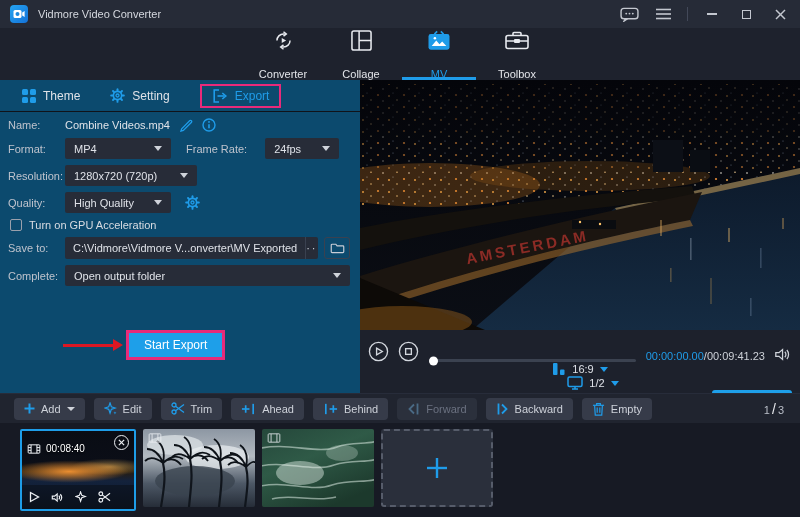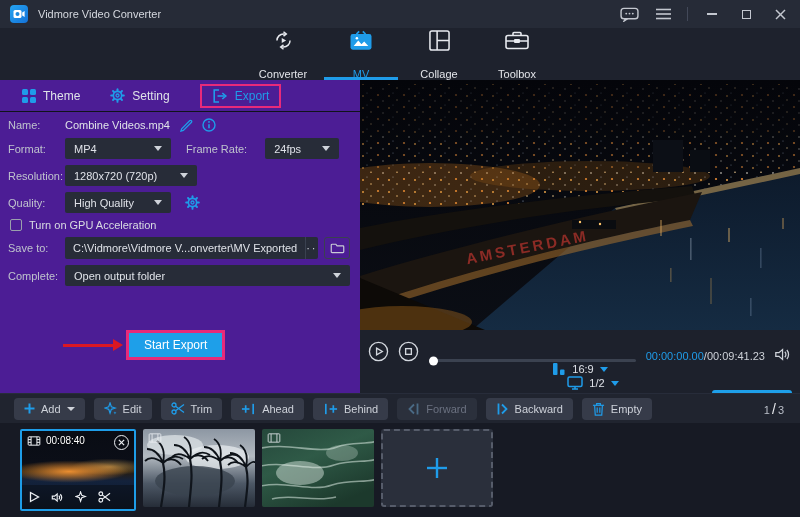--- a/index.html
+++ b/index.html
@@ -18,21 +18,21 @@
   .max-glyph { width:9px; height:9px; border:1.5px solid #c3c7cf; }
 
   
   .topnav { position:absolute; left:0; top:28px; width:800px; height:52px; background:#1e222d; display:flex; justify-content:center; }
   .nav-item { position:relative; width:78px; display:flex; flex-direction:column; align-items:center; justify-content:center; gap:17px; cursor:pointer; padding-top:2px; }
   .nav-item .nav-label { font-size:11px; color:#e3e5ea; }
   .nav-item.active .nav-label { color:#1f9ce9; }
   .nav-underline { position:absolute; left:2px; right:2px; bottom:0; height:3px; background:#1f9ce9; }
 
   
-  .left-panel { position:absolute; left:0; top:80px; width:360px; height:313px; background:#4c1d95; }
+  .left-panel { position:absolute; left:0; top:80px; width:360px; height:313px; background:#0c4a6e; }
   .panel-tabs { display:flex; align-items:center; height:32px; padding-left:22px; gap:30px; border-bottom:1px solid #10131a; }
   .panel-tab { display:flex; align-items:center; gap:7px; cursor:pointer; color:#dfe2e8; font-size:12px; }
   .panel-tab.boxed { border:2px solid #e82a7a; padding:3px 10px; }
   .panel-tab.active span[data-bind] { color:#1f9ce9; }
   .form { padding:6px 10px 0 8px; }
   .frow { display:flex; align-items:center; margin-bottom:6px; }
   .flabel { width:57px; color:#bfc3cd; flex:none; }
   .fvalue { color:#dfe2e8; }
   .select { height:21px; background:#272c38; border:1px solid #30364400; border-radius:2px; display:flex; align-items:center; padding:0 8px; cursor:pointer; color:#dfe2e8; }
   .select .caret { margin-left:auto; }
@@ -77,21 +77,21 @@
 
   
   .timeline { position:absolute; left:0; top:423px; width:800px; height:94px; background:#171a24; display:flex; padding:6px 0 0 20px; gap:7px; }
   .thumb { position:relative; width:112px; height:78px; border-radius:2px; overflow:hidden; flex:none; }
   .thumb.selected { width:116px; height:82px; border:2px solid #1e9de8; }
   .thumb-city { background:
       radial-gradient(ellipse 85px 16px at 42% 52%, rgba(255,154,52,.9), rgba(255,154,52,0) 70%),
       radial-gradient(ellipse 55px 12px at 78% 46%, rgba(255,195,95,.55), rgba(255,195,95,0) 70%),
       linear-gradient(180deg,#090c14 0%,#0b0e17 40%,#271d10 52%,#13223c 64%,#0c1626 100%); }
   .thumb-palms, .thumb-sea { background:#222; }
-  .thumb-top { position:absolute; top:4px; left:5px; display:flex; align-items:center; gap:5px; color:#fff; font-size:10px; text-shadow:0 1px 2px rgba(0,0,0,.8); }
+  .thumb-top { position:absolute; top:12px; left:5px; display:flex; align-items:center; gap:5px; color:#fff; font-size:10px; text-shadow:0 1px 2px rgba(0,0,0,.8); }
   .thumb-close { position:absolute; top:4px; right:5px; width:15px; height:15px; border:1.4px solid #eceff3; border-radius:50%; display:flex; align-items:center; justify-content:center; cursor:pointer; }
   .thumb-actions { position:absolute; left:0; right:0; bottom:0; height:24px; background:rgba(8,10,16,.45); display:flex; align-items:center; gap:11px; padding-left:7px; }
   .thumb-film { position:absolute; top:4px; left:5px; opacity:.8; }
   .thumb-empty { width:112px; height:78px; border:2px dashed #565c6a; border-radius:3px; background:#2a2f3b; display:flex; align-items:center; justify-content:center; cursor:pointer; }
 </style>
 </head>
 <body>
 
 <div id="app">
 
@@ -141,37 +141,37 @@
     <div class="nav-item">
       <svg width="25" height="25" viewBox="0 0 24 24" fill="none" stroke="#e8eaef" stroke-width="1.7">
           <path d="M4.5,12 a7.5,7.5 0 0 1 7.5,-7.5 h1.5"></path>
           <path d="M19.5,12 a7.5,7.5 0 0 1 -7.5,7.5 h-1.5"></path>
           <path d="M12,2 L15.2,4.5 L12,7"></path>
           <path d="M12,17 L8.8,19.5 L12,22"></path>
           <path d="M10,9.2 L15,12 L10,14.8 Z" fill="#e8eaef" stroke="none"></path>
         </svg>
       <span class="nav-label" data-bind="topnav.items.0.label">Converter</span>
     </div>
+    <div class="nav-item">
+      <svg width="23" height="23" viewBox="0 0 22 22" fill="none" stroke="#e8eaef" stroke-width="1.6">
+          <rect x="1" y="1" width="20" height="20" rx="2"></rect>
+          <line x1="8.5" y1="1" x2="8.5" y2="21"></line>
+          <line x1="8.5" y1="11" x2="21" y2="11"></line>
+        </svg>
+      <span class="nav-label" data-bind="topnav.items.2.label">Collage</span>
+    </div>
     <div class="nav-item active">
       <svg width="26" height="23" viewBox="0 0 26 23" fill="none">
           <path d="M8,4.5 L11,1.5 M18,4.5 L15,1.5" stroke="#1f9ce9" stroke-width="1.8"></path>
           <rect x="1.5" y="4.5" width="23" height="17" rx="2.5" fill="#1f9ce9"></rect>
           <path d="M5,17.5 L10,11.5 L13.5,15.5 L16.5,12.5 L21,17.5 Z" fill="#fff"></path>
           <circle cx="8.5" cy="9" r="1.4" fill="#fff"></circle>
         </svg>
       <span class="nav-label" data-bind="topnav.items.1.label">MV</span>
       <div class="nav-underline"></div>
-    </div>
-    <div class="nav-item">
-      <svg width="23" height="23" viewBox="0 0 22 22" fill="none" stroke="#e8eaef" stroke-width="1.6">
-          <rect x="1" y="1" width="20" height="20" rx="2"></rect>
-          <line x1="8.5" y1="1" x2="8.5" y2="21"></line>
-          <line x1="8.5" y1="11" x2="21" y2="11"></line>
-        </svg>
-      <span class="nav-label" data-bind="topnav.items.2.label">Collage</span>
     </div>
     <div class="nav-item">
       <svg width="24" height="21" viewBox="0 0 24 20" fill="none" stroke="#e8eaef" stroke-width="1.6">
           <path d="M8,5 V3 a1,1 0 0 1 1,-1 h6 a1,1 0 0 1 1,1 V5"></path>
           <rect x="1" y="5" width="22" height="13" rx="2"></rect>
           <path d="M1,10.5 h8 M15,10.5 h8"></path>
           <rect x="9" y="8.5" width="6" height="4" rx="1" fill="#e8eaef" stroke="none"></rect>
         </svg>
       <span class="nav-label" data-bind="topnav.items.3.label">Toolbox</span>
     </div>

